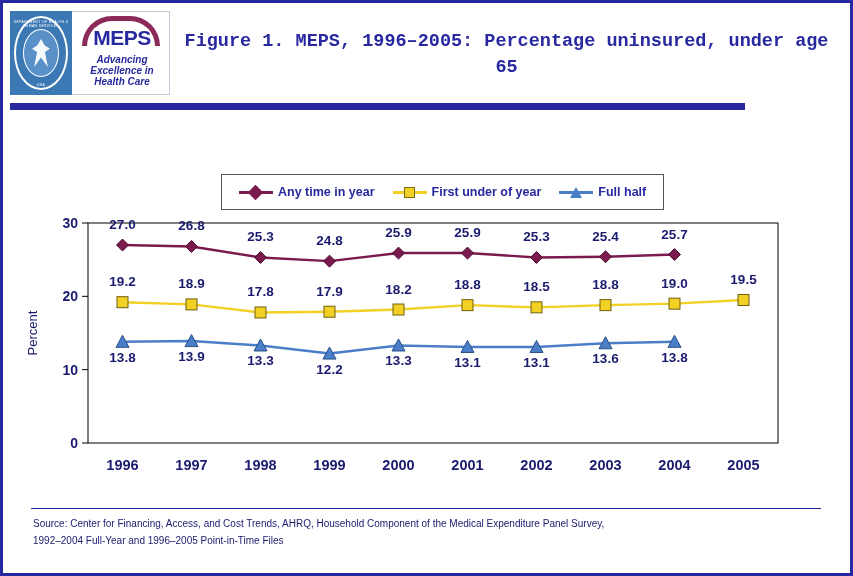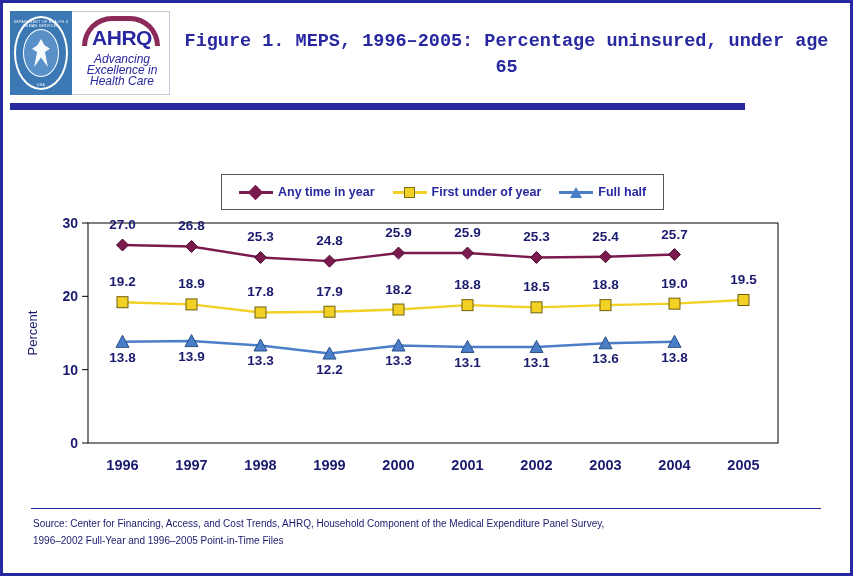--- a/index.html
+++ b/index.html
@@ -116,24 +116,24 @@
     color: #2828a0;
     letter-spacing: -0.5px;
     font-family: "Liberation Sans", sans-serif;
   }
   #ahrq-tag {
     position: absolute;
     left: 4px;
     top: 42px;
     width: 92px;
     text-align: center;
-    font-size: 12px;
+    font-size: 10px;
     line-height: 11px;
     font-style: italic;
-    font-weight: normal;
+    font-weight: bold;
     color: #2828a0;
     font-family: "Liberation Sans", sans-serif;
   }
   #title {
     position: absolute;
     left: 180px;
     right: 20px;
     top: 26px;
     text-align: center;
     font-size: 18.5px;
@@ -248,21 +248,21 @@
     <div id="logo-block">
       <div id="hhs-seal">
         <div class="ring"></div>
         <div class="inner"></div>
         <div class="bird"></div>
         <div class="seal-text-top">DEPARTMENT OF HEALTH &amp; HUMAN SERVICES</div>
         <div class="seal-text-bot">USA</div>
       </div>
       <div id="ahrq-block">
         <div id="ahrq-arc"></div>
-        <div id="ahrq-word">AHRQ</div>
+        <div id="ahrq-word">MEPS</div>
         <div id="ahrq-tag">Advancing Excellence in Health Care</div>
       </div>
     </div>
 
     <div id="title">Figure 1. MEPS, 1996–2005: Percentage uninsured, under age 65</div>
     <div id="header-rule"></div>
   </div>
 
   <div id="legend">
     <div class="legend-item">
@@ -368,15 +368,15 @@
         <polygon points="602.5,203.76666666666665 609,215.79166666666666 596,215.79166666666666" fill="#4a7ec8" stroke="#2a4f88" stroke-width="1"></polygon>
         <text x="602.5" y="230.26666666666665" text-anchor="middle" font-family="&quot;Liberation Sans&quot;, sans-serif" font-size="13.5" font-weight="bold" fill="#1a1a6e">13.6</text>
         <polygon points="671.5,202.3 678,214.32500000000002 665,214.32500000000002" fill="#4a7ec8" stroke="#2a4f88" stroke-width="1"></polygon>
         <text x="671.5" y="228.8" text-anchor="middle" font-family="&quot;Liberation Sans&quot;, sans-serif" font-size="13.5" font-weight="bold" fill="#1a1a6e">13.8</text>
       </svg>
   </div>
 
   <div id="footer-rule"></div>
   <div id="source">
     <div>Source: Center for Financing, Access, and Cost Trends, AHRQ, Household Component of the Medical Expenditure Panel Survey,</div>
-    <div>1996–2002 Full-Year and 1996–2005 Point-in-Time Files</div>
+    <div>1992–2004 Full-Year and 1996–2005 Point-in-Time Files</div>
   </div>
 </div>
 
 </body></html>

